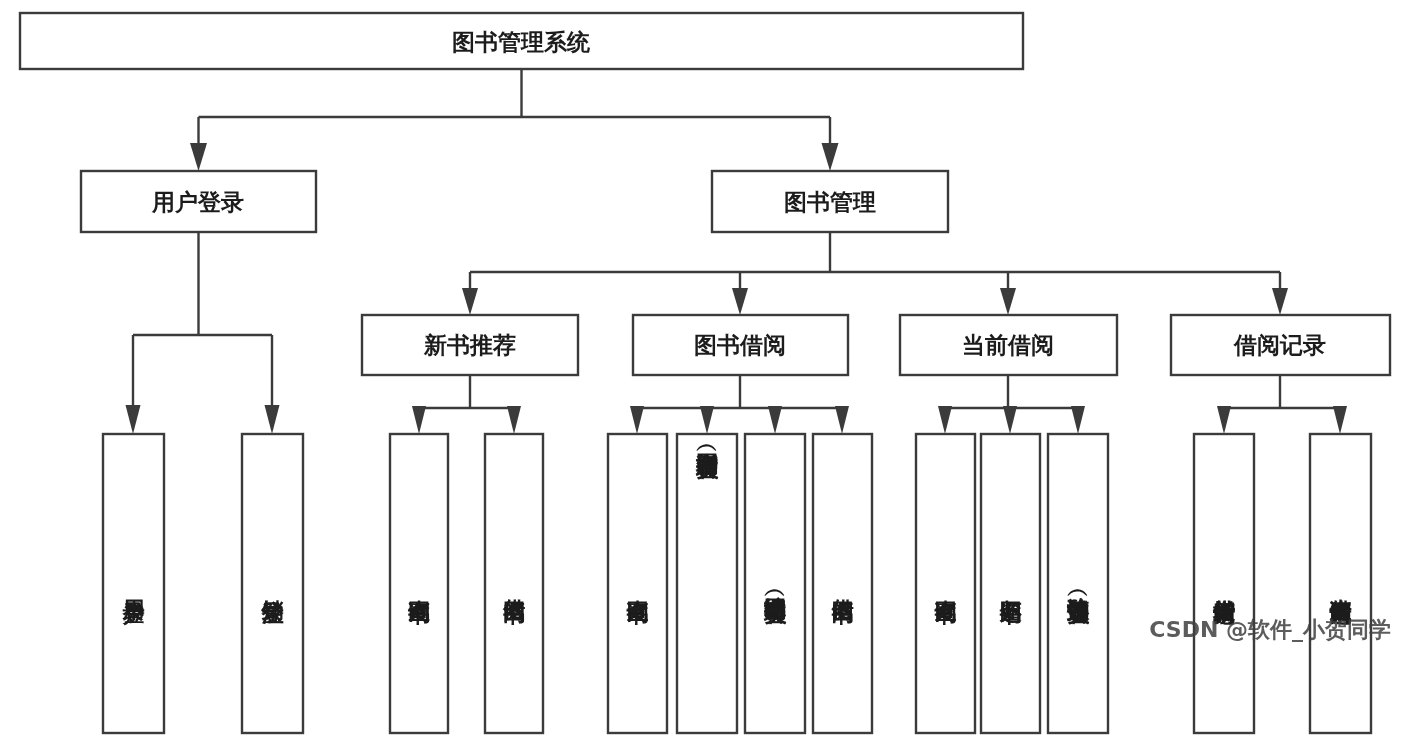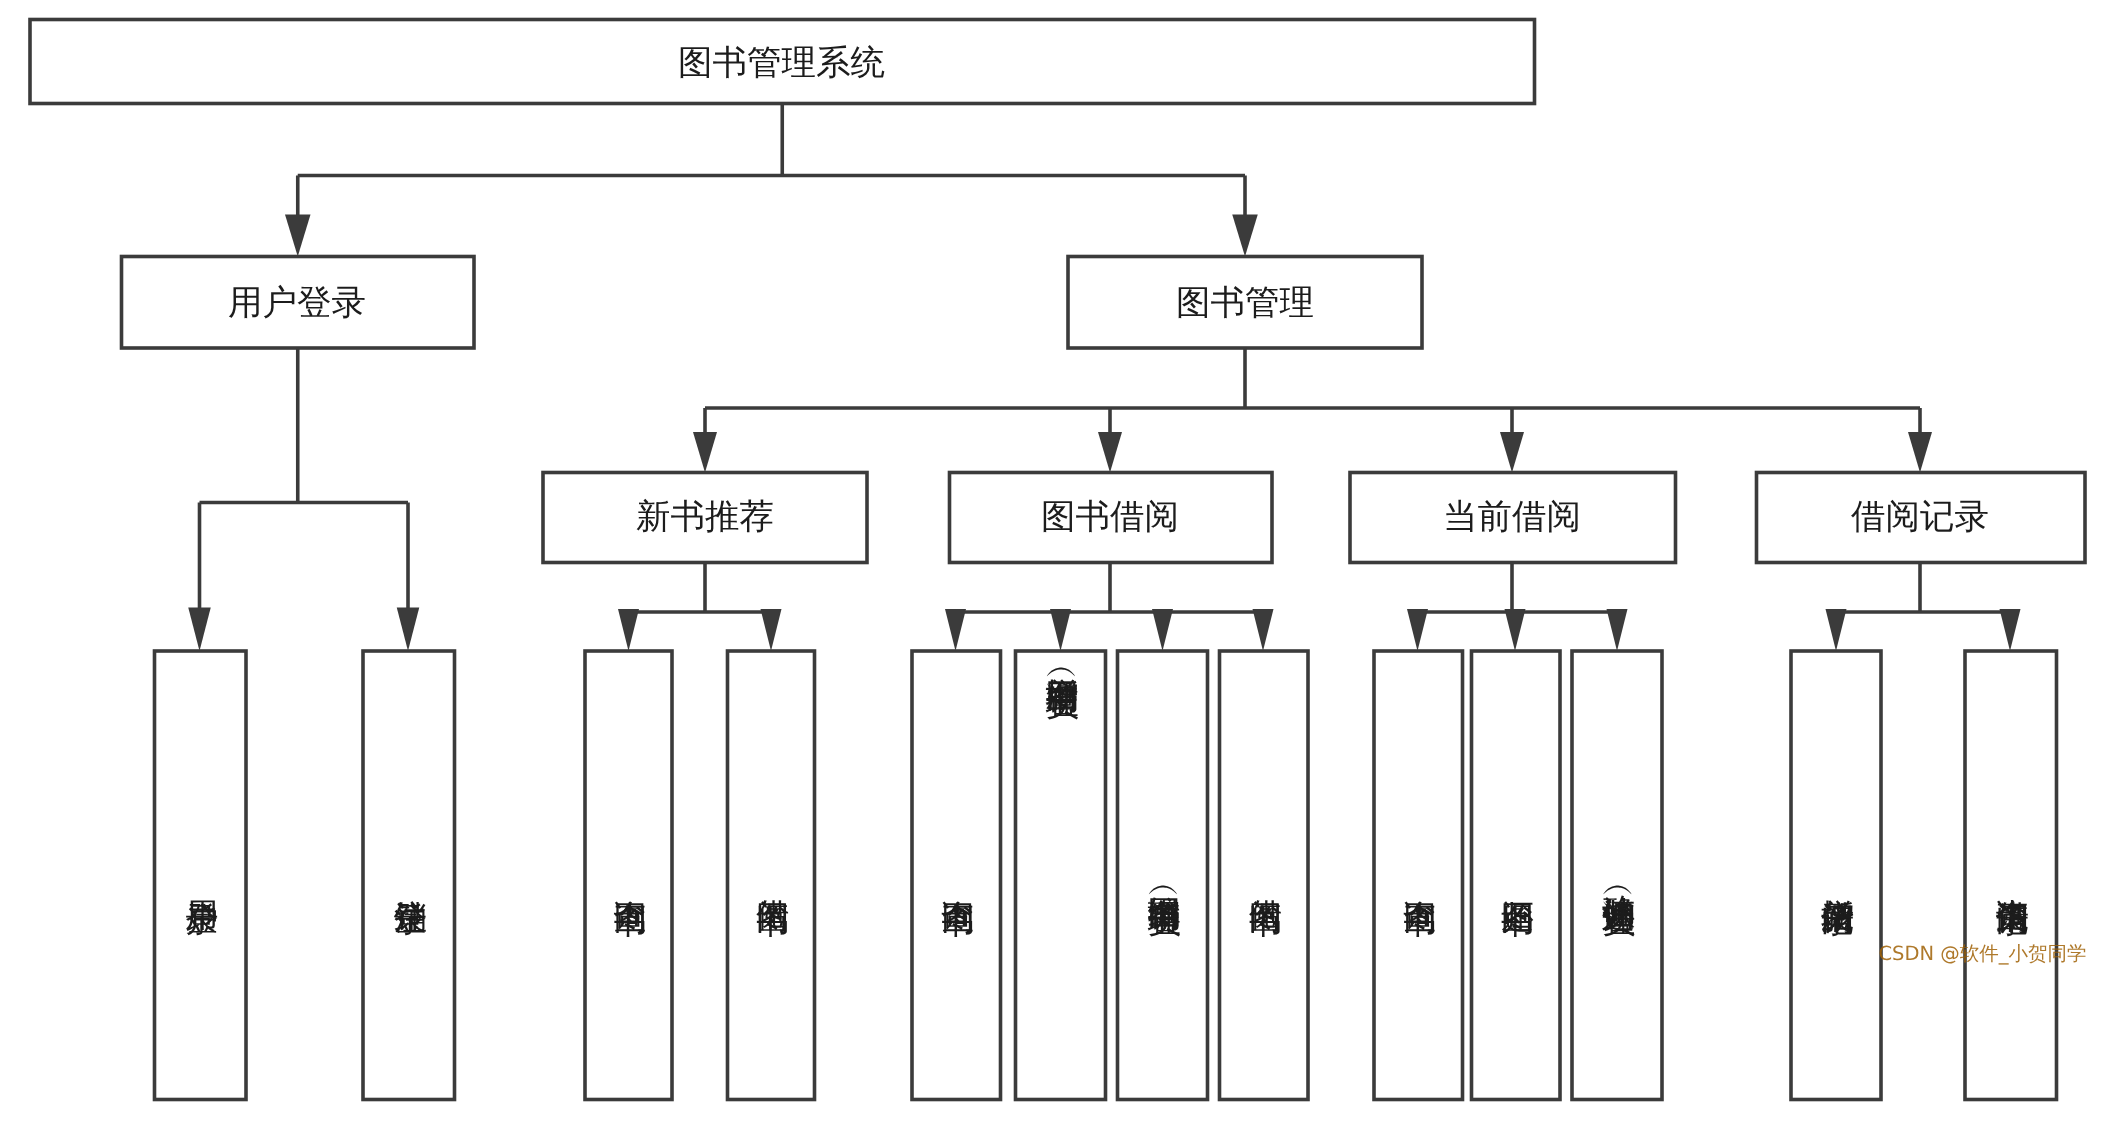--- a/index.html
+++ b/index.html
@@ -11,20 +11,21 @@
     width: 1405px;
     height: 747px;
     font-family: "DejaVu Sans", "Liberation Sans", sans-serif;
     overflow: hidden;
   }
   #diagram-root {
     position: relative;
     width: 1405px;
     height: 649px;
     background: #ffffff;
+    font-weight: bold;
   }
   svg.diagram {
     position: absolute;
     left: 0;
     top: 0;
     width: 1405px;
     height: 747px;
   }
   .node-box {
     fill: #ffffff;
@@ -61,22 +62,22 @@
     white-space: nowrap;
     text-align: center;
     pointer-events: none;
     user-select: none;
   }
   .watermark {
     position: absolute;
     right: 14px;
     bottom: 4px;
     font-family: "DejaVu Sans", "Liberation Sans", sans-serif;
-    font-size: 13px;
-    color: #a16207;
+    font-size: 22px;
+    color: #404040;
     opacity: 0.85;
     white-space: nowrap;
     user-select: none;
   }
 </style>
 </head>
 <body>
 
 <div id="diagram-root">
 

